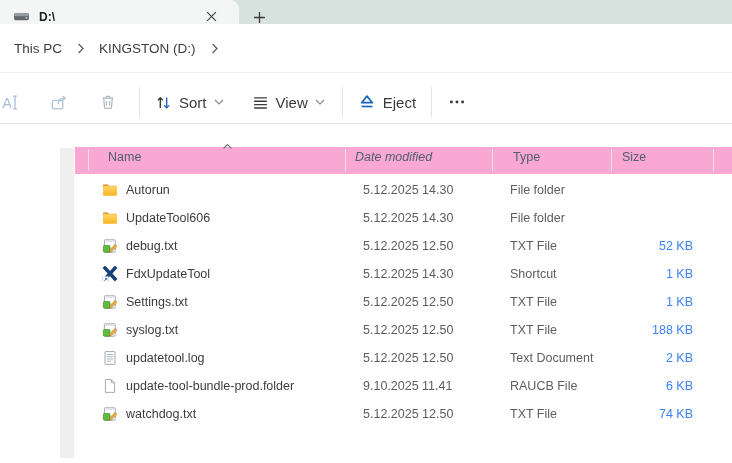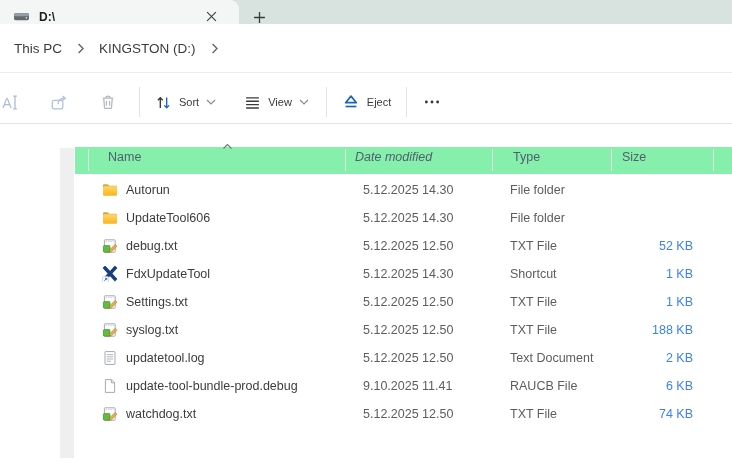--- a/index.html
+++ b/index.html
@@ -26,29 +26,29 @@
             border-bottom:1px solid #ececec;display:flex;align-items:center;}
   .crumb{font-size:13.5px;color:#3d3d3d;padding:5px 6px;border-radius:4px;}
   .crumb:first-child{margin-left:8px;}
   .crumb-sep{margin:0 8px;}
 
   
   .toolbar{left:0;top:81px;width:732px;height:42px;background:#ffffff;
            border-bottom:1px solid #e4e4e4;display:flex;align-items:center;}
   .tb-icon-btn{width:38px;height:32px;display:flex;align-items:center;justify-content:center;border-radius:4px;}
   .tb-btn{height:32px;display:flex;align-items:center;gap:7px;padding:0 9px;border-radius:4px;
-          font-size:11px;color:#3a3a3a;}
+          font-size:15px;color:#3a3a3a;}
   .tb-sep{width:1px;height:30px;background:#e3e3e3;margin:0 6px;}
 
   
   .navpane{left:0;top:124px;width:59px;height:339px;background:#ffffff;}
   .scroll-track{left:60px;top:148px;width:14px;height:310px;background:#efefef;}
 
   
-  .lheader{left:75px;top:147px;width:657px;height:27px;background:#86efac;}
+  .lheader{left:75px;top:147px;width:657px;height:27px;background:#f9a8d4;}
   .hcell{position:absolute;top:3px;font-size:12.5px;color:#51606e;}
   .h-name{left:33px;}   
   .h-date{left:280px;font-style:italic;}  
   .h-type{left:438px;}  
   .h-size{left:547px;}  
   .hsep{position:absolute;top:2px;width:1px;height:22px;background:#e4e4e4;}
   .sortcaret{position:absolute;left:147px;top:-4px;} 
 
   
   .rows{left:8px;top:176px;width:732px;}
@@ -306,21 +306,21 @@
       <span class="cell c-date">5.12.2025 12.50</span>
       <span class="cell c-type">Text Document</span>
       <span class="cell c-size">2 KB</span>
     </div>
     <div class="row">
       <span class="cell icon">
         <svg width="16" height="16" viewBox="0 0 16 16">
           <use href="#raucb-icon"></use>
         </svg>
       </span>
-      <span class="cell c-name">update-tool-bundle-prod.debug</span>
+      <span class="cell c-name">update-tool-bundle-prod.folder</span>
       <span class="cell c-date">9.10.2025 11.41</span>
       <span class="cell c-type">RAUCB File</span>
       <span class="cell c-size">6 KB</span>
     </div>
     <div class="row">
       <span class="cell icon">
         <svg width="16" height="16" viewBox="0 0 16 16">
           <use href="#txt-icon"></use>
         </svg>
       </span>

